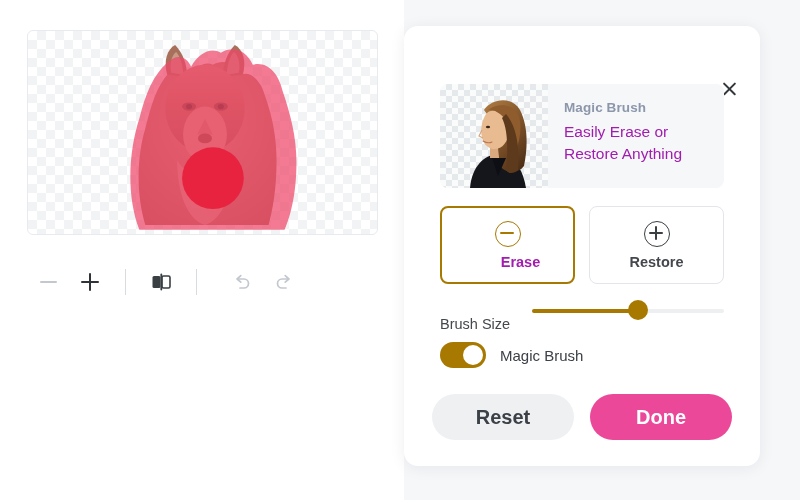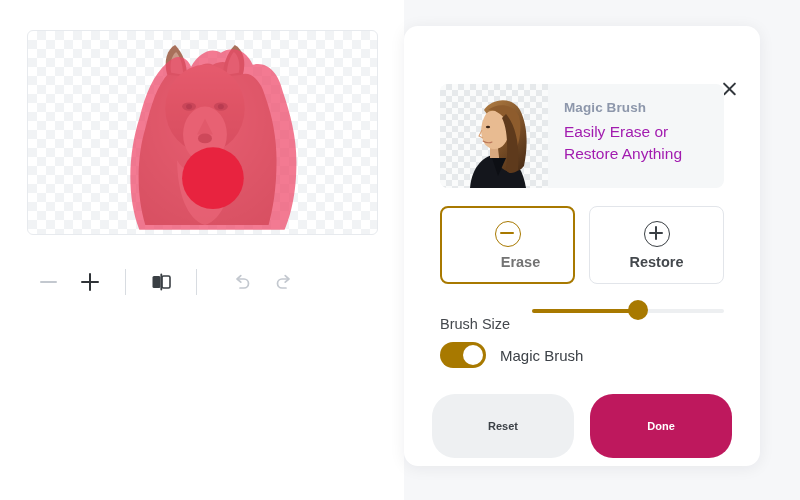--- a/index.html
+++ b/index.html
@@ -194,21 +194,21 @@
     font-family: inherit;
   }
   .mode-btn.active {
     border: 2.5px solid #a87900;
   }
   .mode-label {
     font-size: 14.5px;
     font-weight: bold;
     color: #44484d;
   }
-  .mode-btn.active .mode-label { color: #737373; padding-left: 26px; }
+  .mode-btn.active .mode-label { color: #a21caf; padding-left: 26px; }
 
   .circle-icon {
     position: relative;
     width: 26px; height: 26px;
     border-radius: 50%;
     border: 1.8px solid #3a3f44;
   }
   .mode-btn.active .circle-icon { border-color: #a87900; }
   .circle-icon .bar-h, .circle-icon .bar-v {
     position: absolute;
@@ -299,36 +299,36 @@
   
   #panel-footer {
     position: absolute;
     left: 28px;
     top: 368px;
     width: 300px;
     display: flex;
     gap: 16px;
   }
   .footer-btn {
-    height: 64px;
+    height: 46px;
     border-radius: 23px;
     border: none;
     font-family: inherit;
-    font-size: 11px;
+    font-size: 20px;
     font-weight: bold;
     cursor: pointer;
   }
   #reset-button {
     width: 142px;
     background: #eef0f2;
     color: #3c4147;
   }
   #done-button {
     width: 142px;
-    background: #be185d;
+    background: #ec4899;
     color: #ffffff;
   }
 </style>
 </head>
 <body>
 
 <div id="editor-area">
 
   <div id="canvas-frame">
     <svg id="canvas-artwork" viewBox="0 0 351 205" preserveAspectRatio="none">

